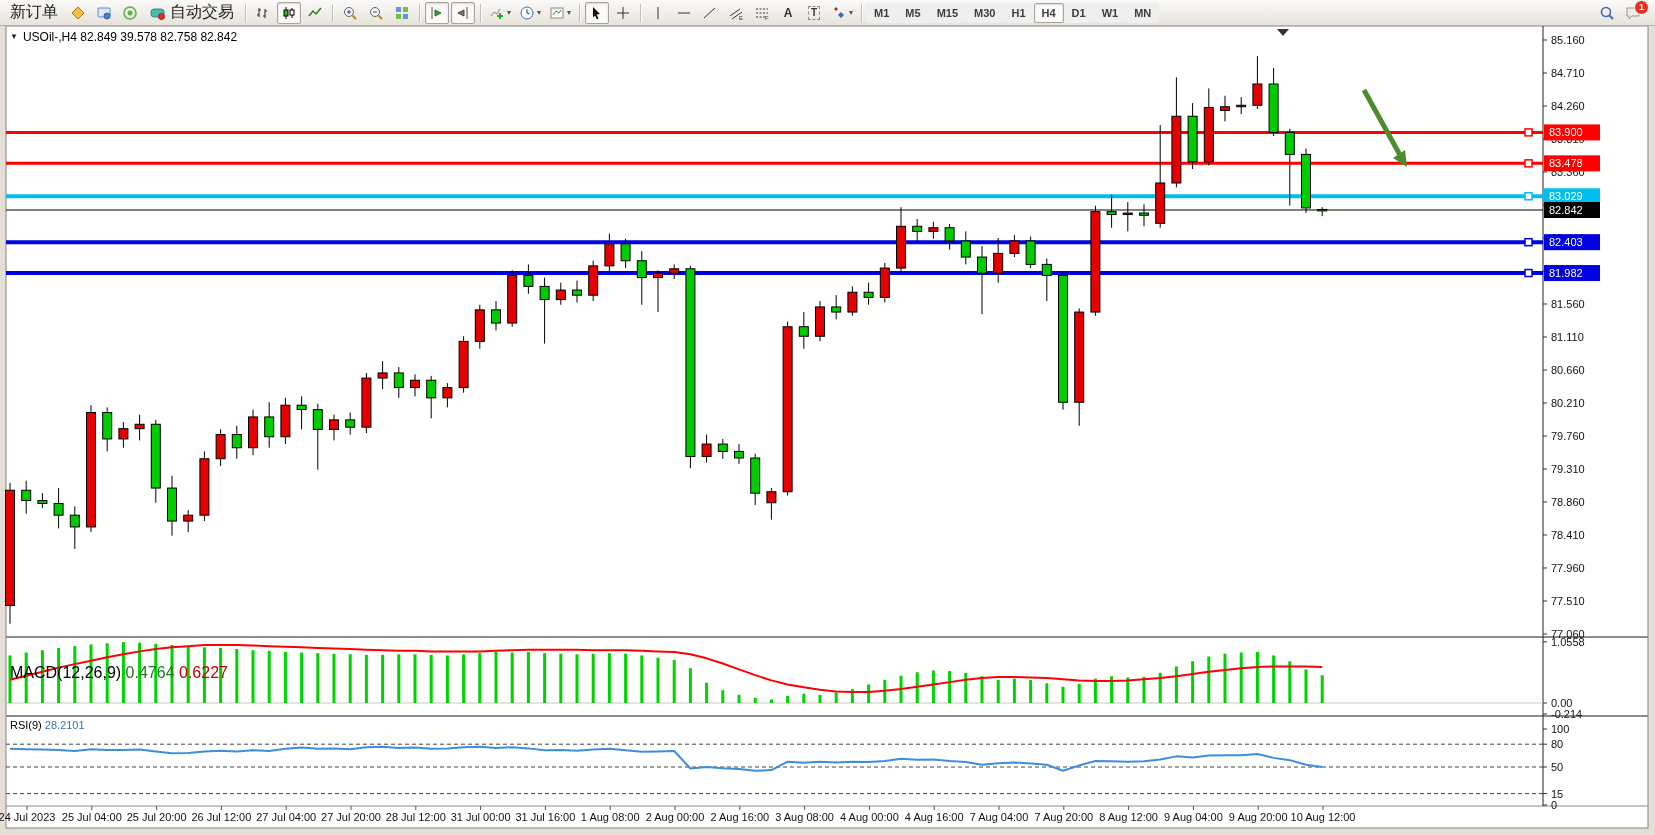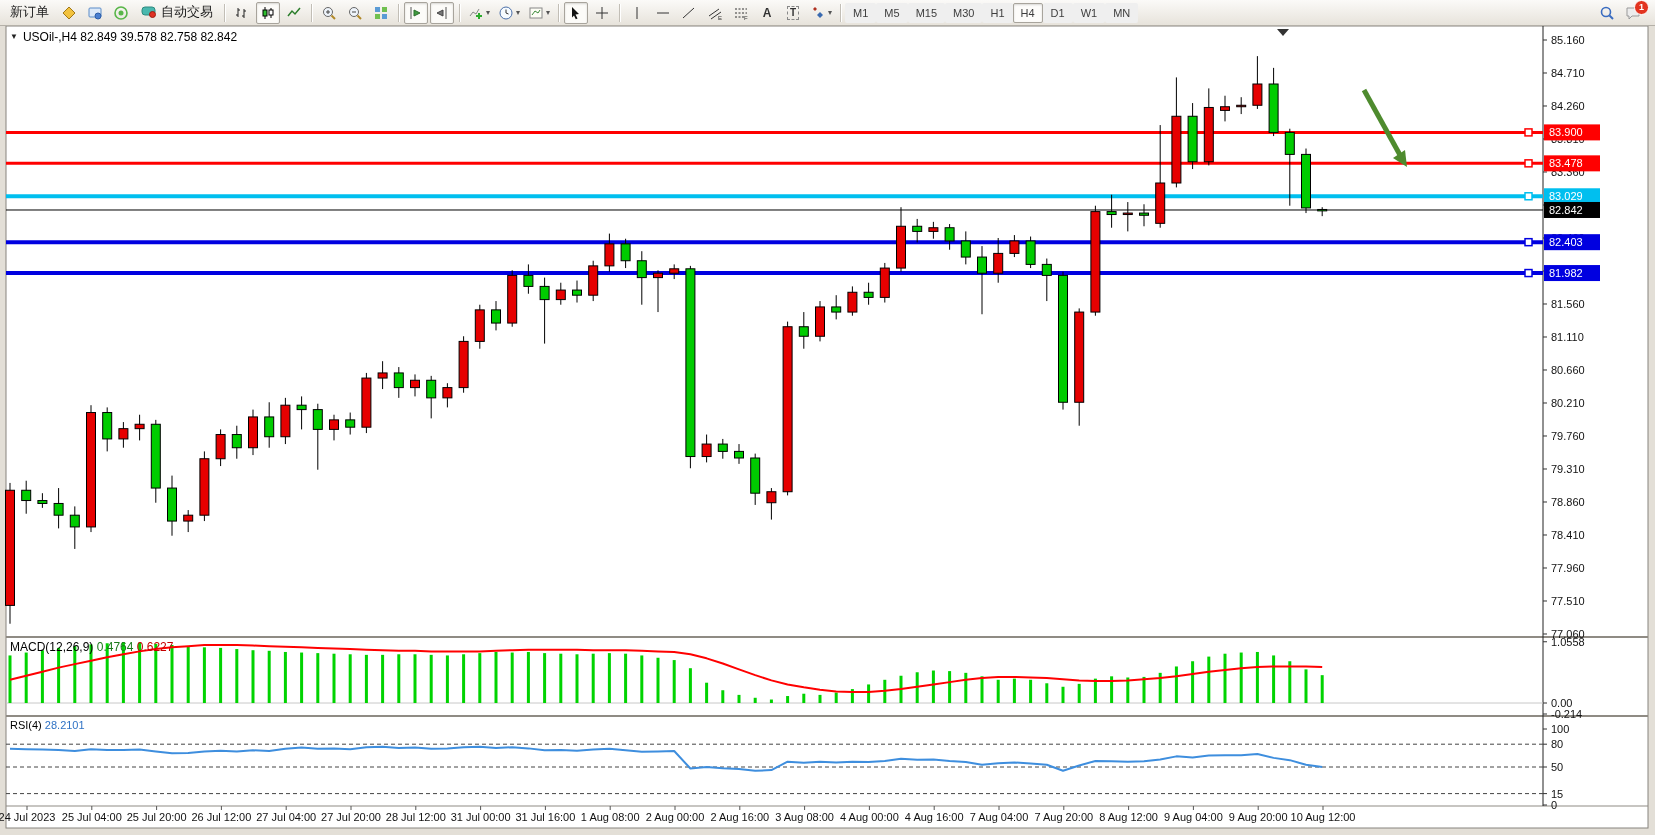--- a/index.html
+++ b/index.html
@@ -1,31 +1,31 @@
 <!DOCTYPE html>
 <html><head>
 <meta charset="utf-8">
 <style>
   html,body{margin:0;padding:0}
   body{width:1655px;height:835px;background:#e3dfd7;font-family:"Liberation Sans",sans-serif;overflow:hidden;position:relative}
   .toolbar{position:absolute;top:0;left:0;width:1655px;height:26px;background:linear-gradient(#fbfaf8,#e7e3db);border-bottom:1px solid #b4b0a8;display:flex;align-items:center;padding:0 3px;z-index:10;box-sizing:border-box}
   .tb-btn{height:22px;min-width:24px;display:inline-flex;align-items:center;justify-content:center;border:1px solid transparent;border-radius:2px;margin:0 1px;background:transparent;padding:0 2px}
   .tb-btn.pressed{background:#fcfbf8;border-color:#a8a49c;box-shadow:inset 0 1px 2px rgba(0,0,0,.15)}
   .tb-btn svg{width:16px;height:16px;display:block}
-  .tb-text{font-size:13px;color:#1a1a1a;padding:0 5px;display:inline-flex;gap:4px;align-items:flex-start;white-space:nowrap}
+  .tb-text{font-size:16px;color:#1a1a1a;padding:0 5px;display:inline-flex;gap:4px;align-items:center;white-space:nowrap}
   .sep{width:1px;height:18px;background:#c2beb6;margin:0 4px;box-shadow:1px 0 0 #fff;flex:0 0 1px}
-  .tf{font-size:11px;font-weight:normal;color:#3d3d3d;padding:0 7px;height:20px;display:inline-flex;align-items:center;border:1px solid transparent;border-radius:2px}
+  .tf{font-size:11px;font-weight:bold;color:#3d3d3d;padding:0 7px;height:20px;display:inline-flex;align-items:center;border:1px solid transparent;border-radius:2px}
   .tf.pressed{background:#fdfcfa;border-color:#a8a49c;box-shadow:inset 0 1px 2px rgba(0,0,0,.15)}
   .caret{font-size:8px;color:#555;margin-left:2px}
   .right-group{margin-left:auto;display:flex;align-items:center;padding-right:6px}
   .badge-wrap{position:relative}
   .badge{position:absolute;top:-3px;right:-5px;background:#e2331f;color:#fff;border-radius:50%;width:13px;height:13px;font-size:9px;line-height:13px;text-align:center;font-weight:bold;border:1px solid #fff}
   .overlay-label{position:absolute;z-index:5;font-size:12px;color:#000;white-space:nowrap}
   #chart-title{left:10px;top:30px}
-  #macd-label{left:10px;top:640px;font-size:12px}
+  #macd-label{left:10px;top:664px;font-size:16px}
   #rsi-label{left:10px;top:719px;font-size:11px}
   .toggle{font-size:8px;vertical-align:2px;margin-right:5px;color:#222}
   .val-green{color:#1c7a1c}
   .val-red{color:#c40000}
   .val-blue{color:#2f72c4}
   svg text{font-family:"Liberation Sans",sans-serif}
   .tool-letter{font-size:12px;font-weight:bold;color:#333}
   .t-box{font-size:10px;font-weight:bold;color:#333;border:1px dashed #888;padding:0 2px;line-height:12px}
 </style>
 </head>
@@ -685,15 +685,15 @@
 
 <div class="overlay-label" id="chart-title">
   <span class="toggle">▼</span><span>USOil-,H4</span>&nbsp;<span>82.849 39.578 82.758 82.842</span>
 </div>
 <div class="overlay-label" id="macd-label">
   <span>MACD(12,26,9)</span>
   <span class="val-green">0.4764</span>
   <span class="val-red">0.6227</span>
 </div>
 <div class="overlay-label" id="rsi-label">
-  <span>RSI(4)</span>
+  <span>RSI(9)</span>
   <span class="val-blue">28.2101</span>
 </div>
 
 </body></html>

